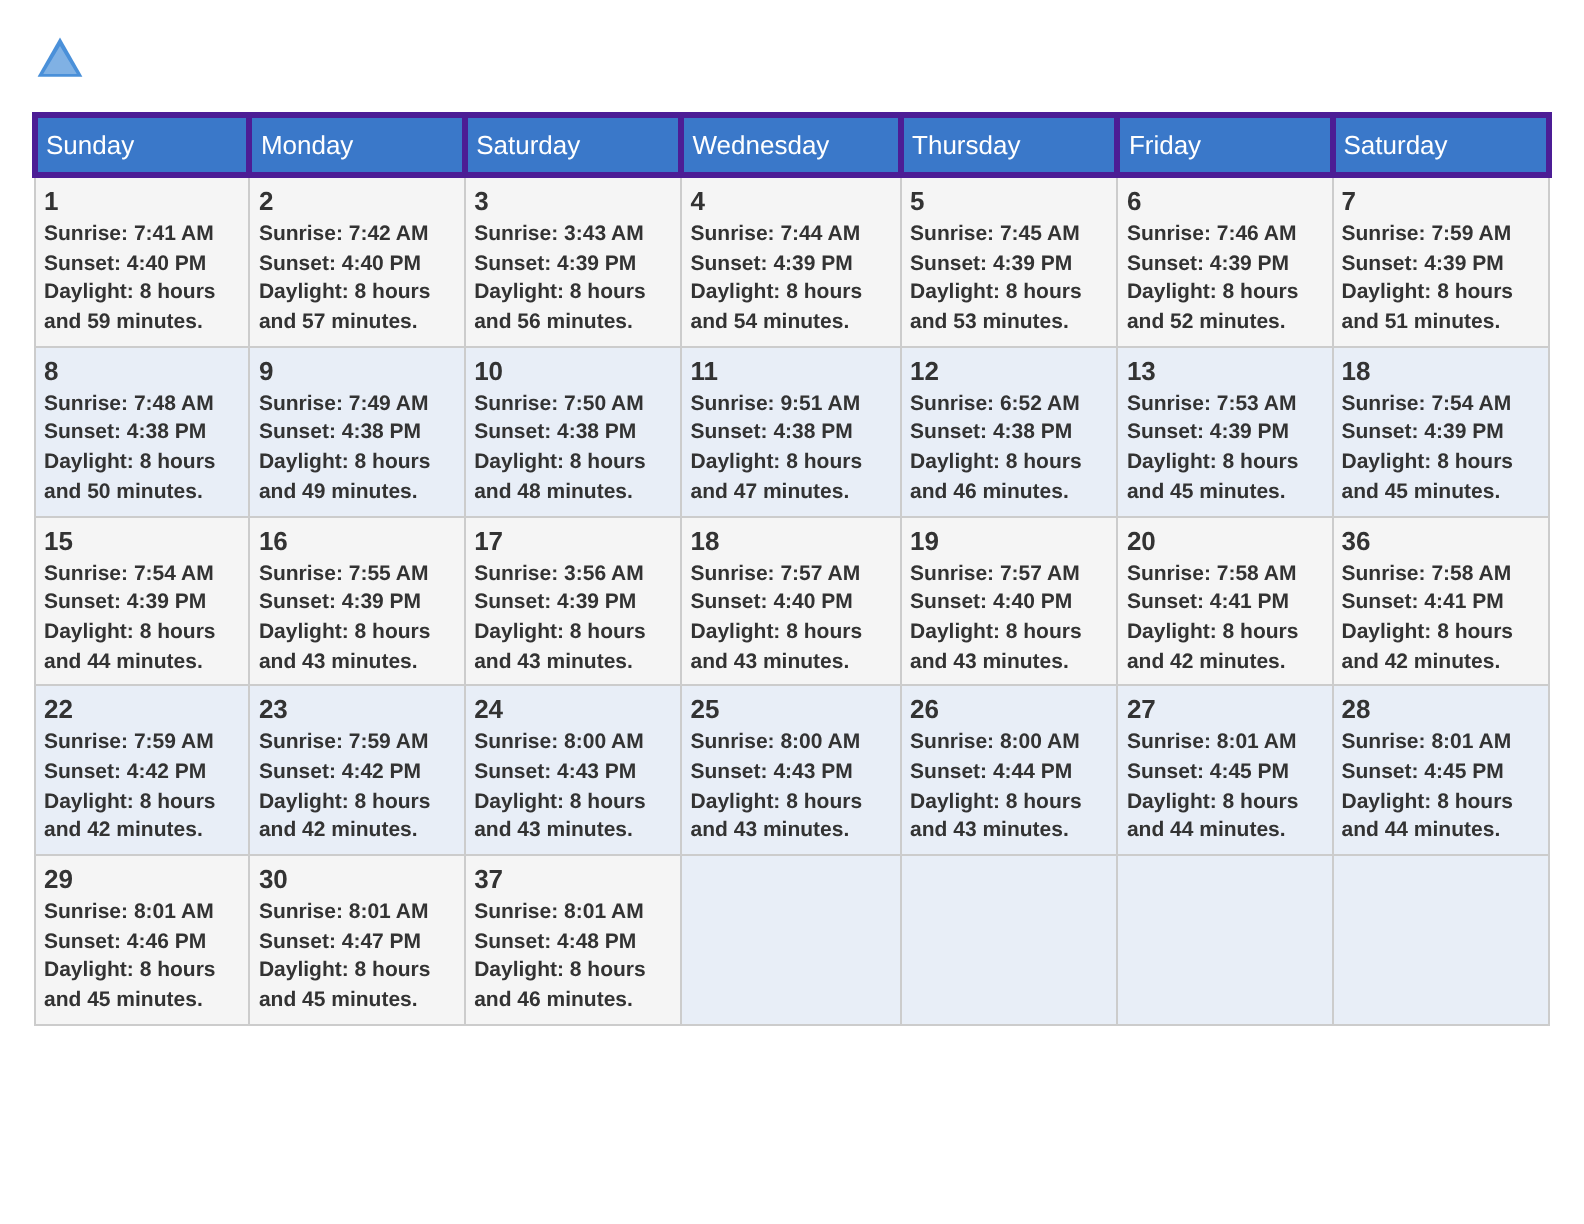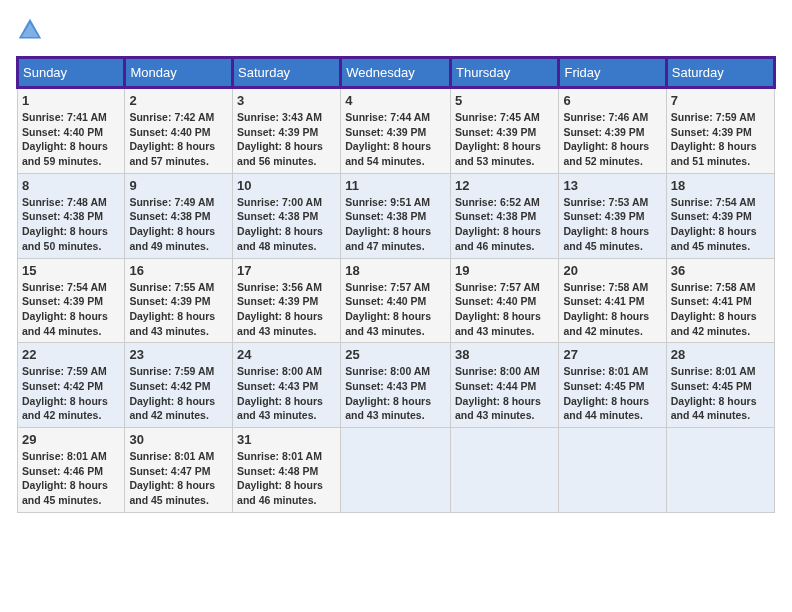--- a/index.html
+++ b/index.html
@@ -207,21 +207,21 @@
         <div class="day-info">
           <span>Sunrise: </span><span>7:49 AM</span><br>
           <span>Sunset: </span><span>4:38 PM</span><br>
           <span>Daylight: </span><span>8 hours</span><br>
           <span>and 49 minutes.</span>
         </div>
       </td>
         <td>
         <span class="day-num">10</span>
         <div class="day-info">
-          <span>Sunrise: </span><span>7:00 AM</span><br>
+          <span>Sunrise: </span><span>7:50 AM</span><br>
           <span>Sunset: </span><span>4:38 PM</span><br>
           <span>Daylight: </span><span>8 hours</span><br>
           <span>and 48 minutes.</span>
         </div>
       </td>
         <td>
         <span class="day-num">11</span>
         <div class="day-info">
           <span>Sunrise: </span><span>9:51 AM</span><br>
           <span>Sunset: </span><span>4:38 PM</span><br>
@@ -353,21 +353,21 @@
         <td>
         <span class="day-num">25</span>
         <div class="day-info">
           <span>Sunrise: </span><span>8:00 AM</span><br>
           <span>Sunset: </span><span>4:43 PM</span><br>
           <span>Daylight: </span><span>8 hours</span><br>
           <span>and 43 minutes.</span>
         </div>
       </td>
         <td>
-        <span class="day-num">38</span>
+        <span class="day-num">26</span>
         <div class="day-info">
           <span>Sunrise: </span><span>8:00 AM</span><br>
           <span>Sunset: </span><span>4:44 PM</span><br>
           <span>Daylight: </span><span>8 hours</span><br>
           <span>and 43 minutes.</span>
         </div>
       </td>
         <td>
         <span class="day-num">27</span>
         <div class="day-info">
@@ -400,21 +400,21 @@
         <td>
         <span class="day-num">30</span>
         <div class="day-info">
           <span>Sunrise: </span><span>8:01 AM</span><br>
           <span>Sunset: </span><span>4:47 PM</span><br>
           <span>Daylight: </span><span>8 hours</span><br>
           <span>and 45 minutes.</span>
         </div>
       </td>
         <td>
-        <span class="day-num">31</span>
+        <span class="day-num">37</span>
         <div class="day-info">
           <span>Sunrise: </span><span>8:01 AM</span><br>
           <span>Sunset: </span><span>4:48 PM</span><br>
           <span>Daylight: </span><span>8 hours</span><br>
           <span>and 46 minutes.</span>
         </div>
       </td>
         <td class="empty-cell"></td>
         <td class="empty-cell"></td>
         <td class="empty-cell"></td>

